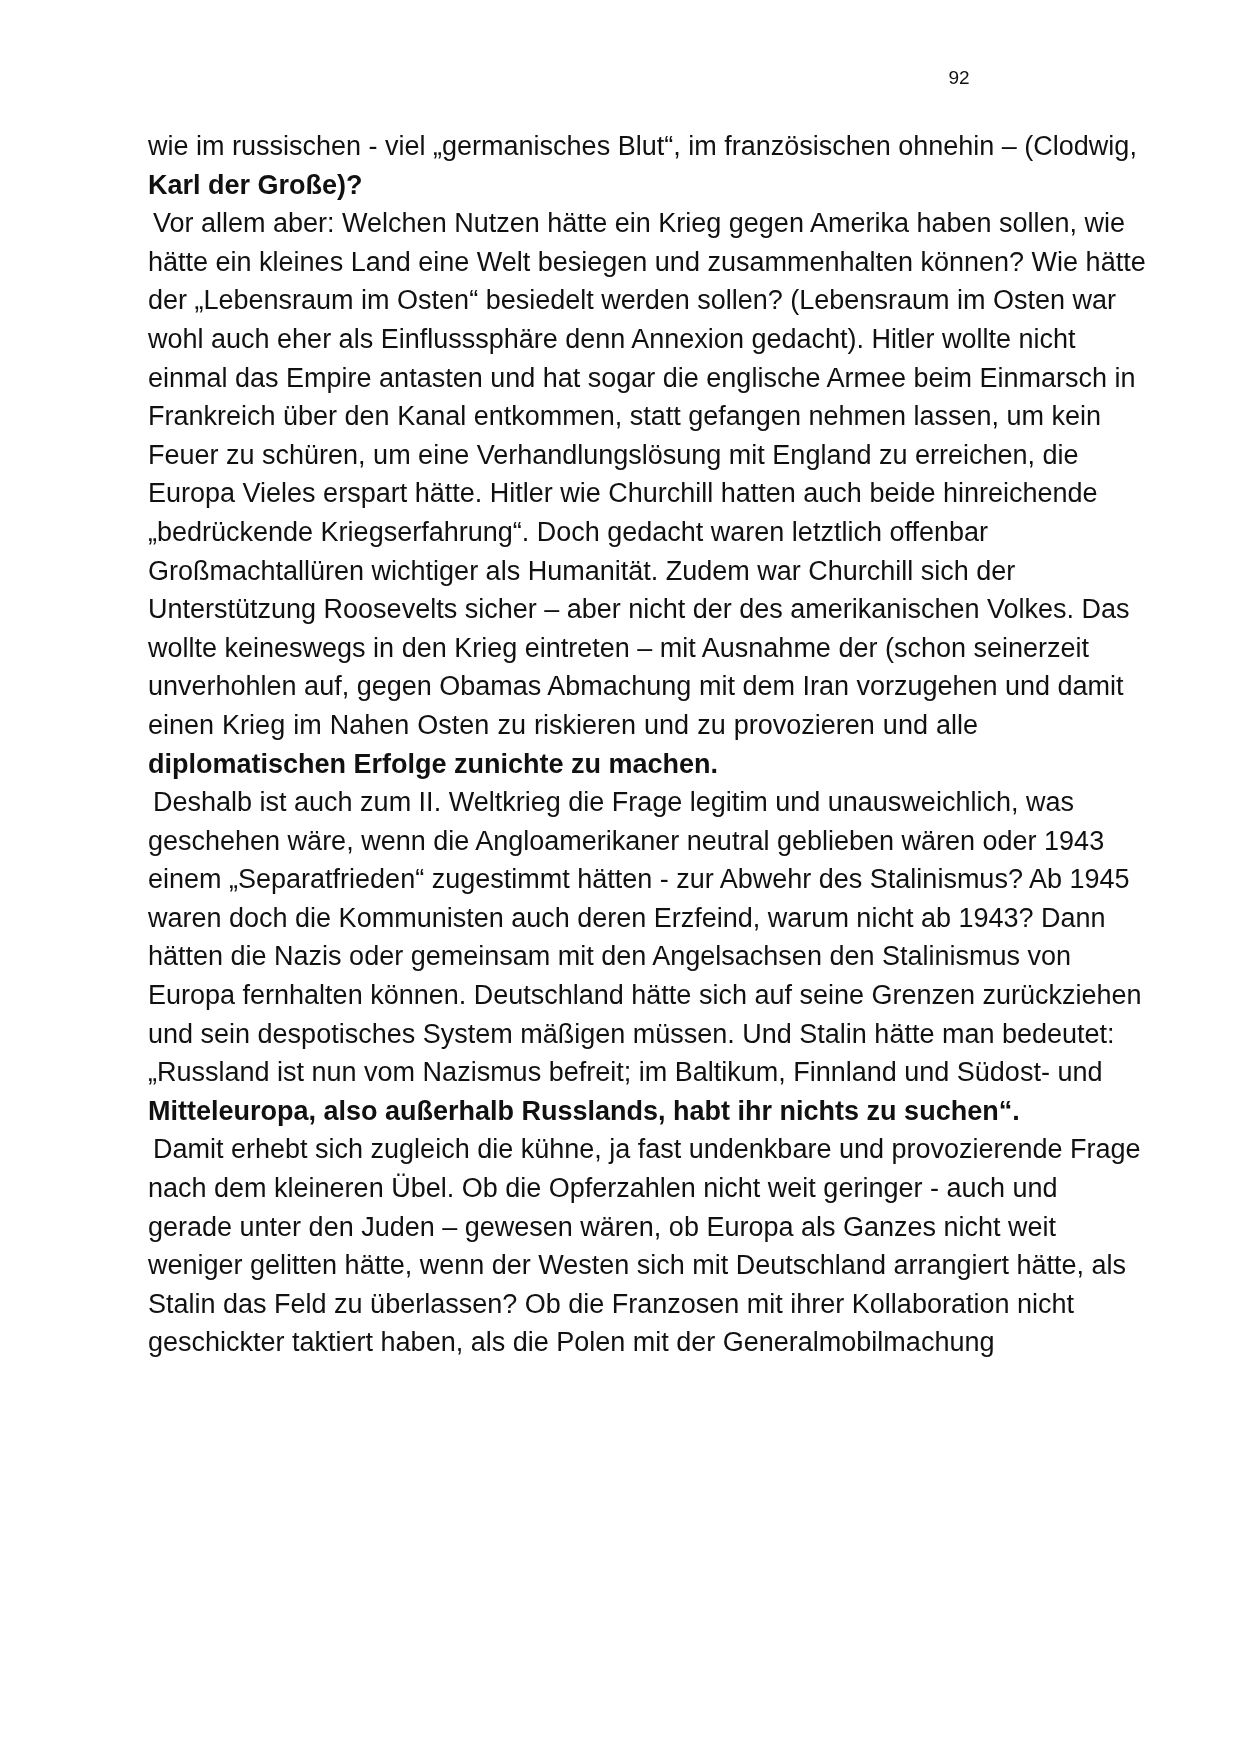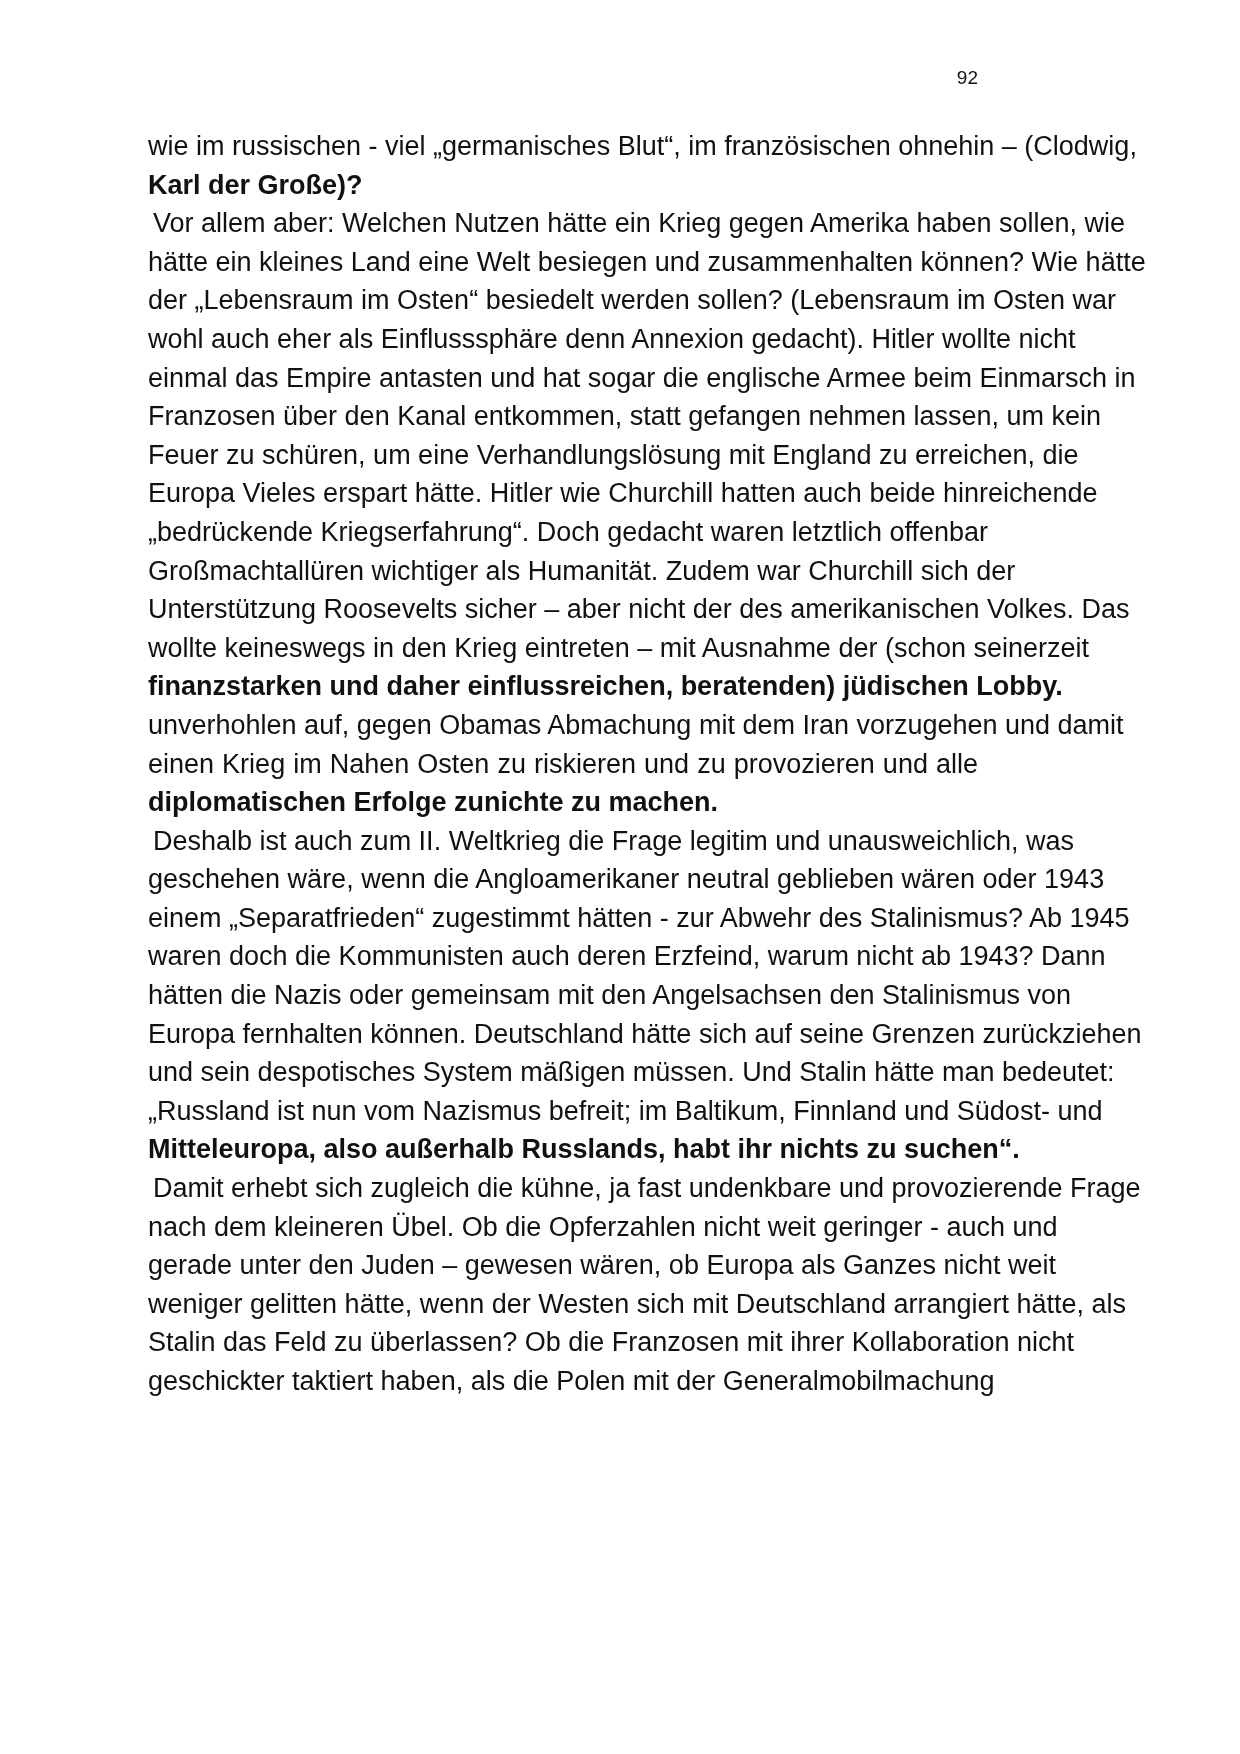--- a/index.html
+++ b/index.html
@@ -13,21 +13,21 @@
       position: relative;
       overflow: hidden;
       font-family: "Liberation Sans", sans-serif;
       color: #111111;
     }
     .page-number {
       position: absolute;
       top: 66px;
       left: 940px;
       width: 38px;
-      text-align: right;
+      text-align: center;
       font-size: 19px;
       line-height: 24px;
     }
     .body-text {
       position: absolute;
       top: 131px;
       left: 148px;
       width: 830px;
       font-size: 27px;
     }
@@ -53,28 +53,27 @@
 <div class="page-number">92</div>
 
 <div class="body-text" id="body-text">
     <div class="line">wie im russischen - viel „germanisches Blut“, im französischen ohnehin – (Clodwig,</div>
     <div class="line last">Karl der Große)?</div>
     <div class="line indent">Vor allem aber: Welchen Nutzen hätte ein Krieg gegen Amerika  haben sollen, wie</div>
     <div class="line">hätte ein kleines Land eine Welt besiegen und zusammenhalten können? Wie hätte</div>
     <div class="line">der „Lebensraum  im Osten“ besiedelt werden sollen? (Lebensraum im Osten war</div>
     <div class="line">wohl auch eher als Einflusssphäre denn Annexion gedacht).  Hitler wollte nicht</div>
     <div class="line">einmal das Empire antasten und  hat sogar die englische Armee beim Einmarsch in</div>
-    <div class="line">Franzosen über den Kanal entkommen, statt gefangen nehmen lassen, um kein</div>
+    <div class="line">Frankreich über den Kanal entkommen, statt gefangen nehmen lassen, um kein</div>
     <div class="line">Feuer zu schüren, um eine Verhandlungslösung mit England zu erreichen, die</div>
     <div class="line">Europa Vieles erspart hätte.  Hitler wie  Churchill hatten auch beide hinreichende</div>
     <div class="line">„bedrückende Kriegserfahrung“.   Doch gedacht waren letztlich offenbar</div>
     <div class="line">Großmachtallüren wichtiger als Humanität. Zudem war Churchill sich der</div>
     <div class="line">Unterstützung Roosevelts sicher – aber nicht der des amerikanischen Volkes. Das</div>
     <div class="line">wollte keineswegs in den Krieg eintreten – mit Ausnahme der (schon seinerzeit</div>
-    <div class="line last">finanzstarken und daher einflussreichen, beratenden) jüdischen Lobby.</div>
     <div class="line">unverhohlen auf, gegen Obamas Abmachung mit dem Iran vorzugehen und damit</div>
     <div class="line">einen Krieg im Nahen Osten zu riskieren und zu provozieren und alle</div>
     <div class="line last">diplomatischen Erfolge zunichte zu machen.</div>
     <div class="line indent">Deshalb ist auch zum II. Weltkrieg die Frage legitim und unausweichlich, was</div>
     <div class="line">geschehen wäre, wenn die Angloamerikaner neutral geblieben wären oder 1943</div>
     <div class="line">einem „Separatfrieden“ zugestimmt hätten - zur Abwehr des Stalinismus? Ab 1945</div>
     <div class="line">waren doch die Kommunisten auch deren Erzfeind, warum nicht ab 1943? Dann</div>
     <div class="line">hätten die Nazis oder gemeinsam mit den Angelsachsen den Stalinismus  von</div>
     <div class="line">Europa fernhalten können. Deutschland hätte sich auf seine Grenzen zurückziehen</div>
     <div class="line">und sein  despotisches System mäßigen müssen. Und Stalin hätte man bedeutet:</div>

